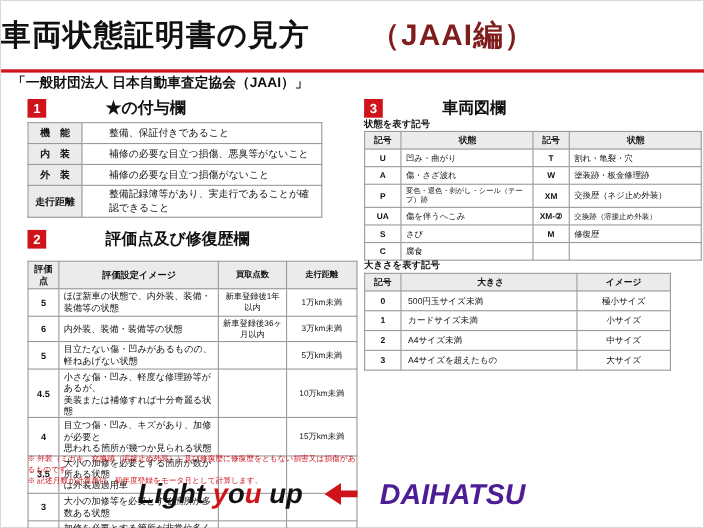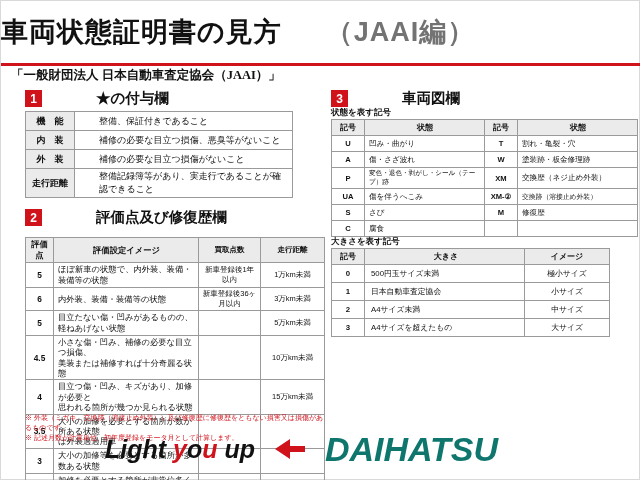--- a/index.html
+++ b/index.html
@@ -15,27 +15,27 @@
   .header{
     position:absolute;left:0;top:0;width:640px;height:62px;
     display:flex;align-items:center;
   }
   .header .title{
     font-size:27px;font-weight:bold;letter-spacing:1px;
     color:#111;
   }
   .header .title2{
     font-size:27px;font-weight:bold;letter-spacing:1px;
-    margin-left:44px;color:#737373;
+    margin-left:55px;color:#7f1d1d;
   }
   .redbar{
     position:absolute;left:0;top:62px;width:640px;height:3px;background:#d0121b;
   }
   .subtitle{
-    position:absolute;left:10px;top:66px;font-size:12.5px;font-weight:bold;color:#111;font-family:Liberation Serif, serif;
+    position:absolute;left:10px;top:66px;font-size:12.5px;font-weight:bold;color:#111;
   }
   
   .sec-head{position:absolute;display:flex;align-items:center;}
   .sec-num{
     width:17px;height:17px;background:#d0121b;color:#fff;
     font-size:12px;font-weight:bold;display:flex;align-items:center;justify-content:center;
     margin-right:6px;
   }
   .sec-title{font-size:14.5px;font-weight:bold;margin-left:48px;}
   
@@ -72,21 +72,21 @@
   .footer{
     position:absolute;left:0;bottom:0;width:601px;height:60px;
     display:flex;align-items:center;justify-content:center;gap:18px;
   }
   .light{font-size:25px;font-style:italic;font-weight:bold;color:#111;letter-spacing:0px;}
   .light .y{color:#d0121b;}
   .light .u{color:#d0121b;}
   .logo-mark{
     width:34px;height:24px;position:relative;
   }
-  .brand{font-size:34px;font-weight:bold;font-style:italic;color:#0f766e;letter-spacing:0px;}
+  .brand{font-size:26px;font-weight:bold;font-style:italic;color:#4c1d95;letter-spacing:0px;}
 </style>
 </head>
 <body>
 
 <div class="page">
 
   <div class="header">
     <div class="title">車両状態証明書の見方</div>
     <div class="title2">（JAAI編）</div>
   </div>
@@ -145,21 +145,21 @@
       <td class="c-dist">3万km未満</td>
     </tr>
     <tr>
       <td class="c-score">5</td>
       <td class="c-img">目立たない傷・凹みがあるものの、軽ねあげない状態</td>
       <td class="c-rep"></td>
       <td class="c-dist">5万km未満</td>
     </tr>
     <tr>
       <td class="c-score">4.5</td>
-      <td class="c-img" style="white-space:pre-line;line-height:1.25;">小さな傷・凹み、補修の必要な目立つ損傷、
+      <td class="c-img" style="white-space:pre-line;line-height:1.25;">小さな傷・凹み、軽度な修理跡等があるが、
 美装または補修すれば十分奇麗る状態</td>
       <td class="c-rep"></td>
       <td class="c-dist">10万km未満</td>
     </tr>
     <tr>
       <td class="c-score">4</td>
       <td class="c-img" style="white-space:pre-line;line-height:1.25;">目立つ傷・凹み、キズがあり、加修が必要と
 思われる箇所が幾つか見られる状態</td>
       <td class="c-rep"></td>
       <td class="c-dist">15万km未満</td>
@@ -255,21 +255,21 @@
       <th class="size">大きさ</th>
       <th class="img">イメージ</th>
     </tr>
     <tr>
       <td class="sym">0</td>
       <td class="size">500円玉サイズ未満</td>
       <td class="img">極小サイズ</td>
     </tr>
     <tr>
       <td class="sym">1</td>
-      <td class="size">日本自動車査定協会</td>
+      <td class="size">カードサイズ未満</td>
       <td class="img">小サイズ</td>
     </tr>
     <tr>
       <td class="sym">2</td>
       <td class="size">A4サイズ未満</td>
       <td class="img">中サイズ</td>
     </tr>
     <tr>
       <td class="sym">3</td>
       <td class="size">A4サイズを超えたもの</td>

